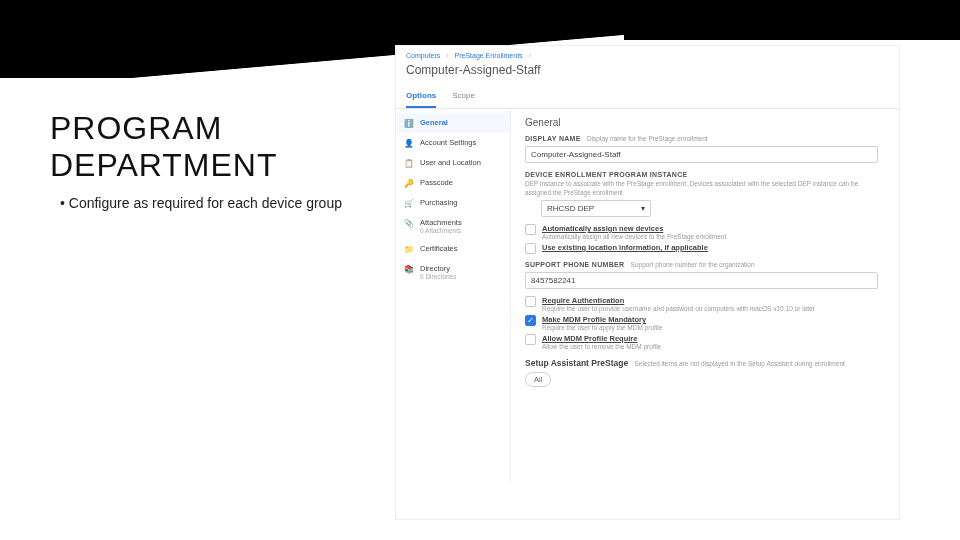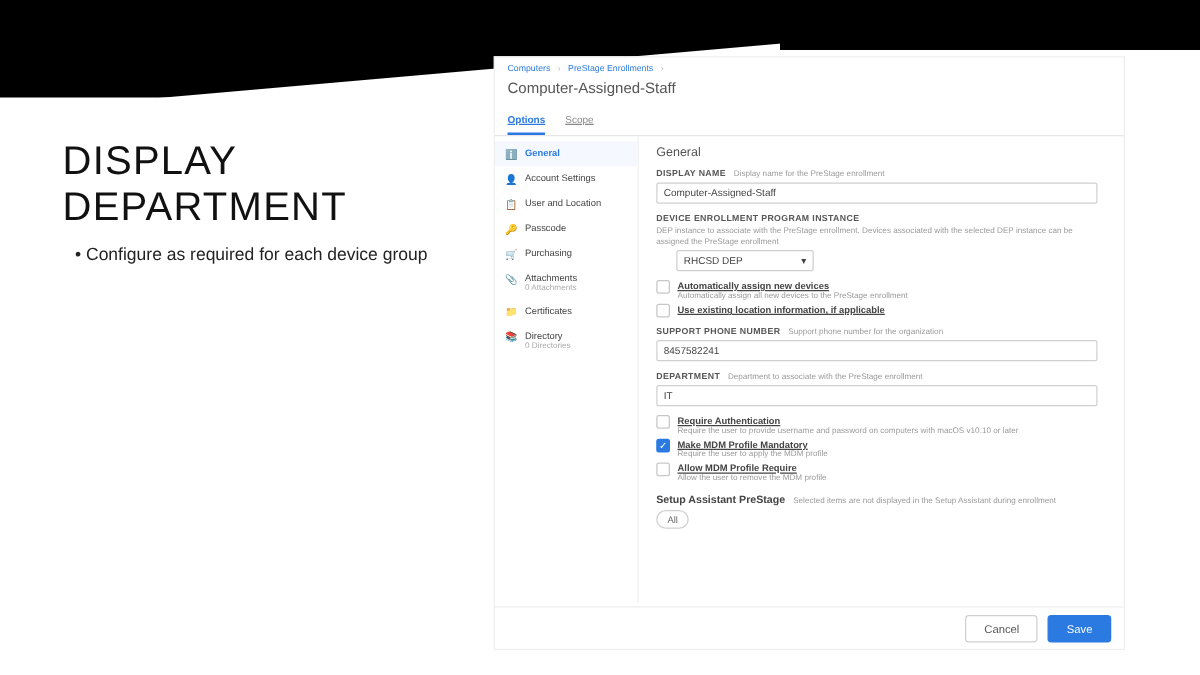--- a/index.html
+++ b/index.html
@@ -46,21 +46,21 @@
     color:#333;
     border:1px solid #eee;
     z-index:3;
     overflow:hidden;
   }
 
   .crumbs { padding: 6px 10px 2px; font-size: 7px; color:#2a7ae2; }
   .crumbs span.sep { color:#bbb; margin:0 4px;}
   .page-title { padding: 2px 10px 8px; font-size: 12px; color:#555;}
   .tabbar { display:flex; gap:16px; padding:0 10px; border-bottom:1px solid #e6e6e6; font-size:8px;}
-  .tabbar .tab { padding:6px 0; color:#888;text-decoration:underline;}
+  .tabbar .tab { padding:6px 0; color:#888;}
   .tabbar .tab.active { color:#2a7ae2; font-weight:600; border-bottom:2px solid #2a7ae2;}
 
   .body { display:flex; height: calc(100% - 100px);}
   .sidenav { width: 115px; border-right:1px solid #eee; padding-top:4px;}
   .sn-item { display:flex; align-items:flex-start; gap:6px; padding:5px 8px; font-size:7.5px; color:#444;}
   .sn-item.active { background:#f5f9ff; color:#2a7ae2; font-weight:600;}
   .sn-sub { font-size:6.5px; color:#aaa; display:block; font-weight:400;}
   .ic { width:10px; height:10px; flex:0 0 10px; display:inline-flex; align-items:center; justify-content:center; font-size:8px;}
 
   .main { flex:1; padding:8px 14px 4px; overflow:hidden; position:relative;}
@@ -92,21 +92,21 @@
   .btn { font-size:9px; padding:5px 14px; border-radius:3px; border:1px solid #d0d0d0; background:#fff; color:#555;}
   .btn.primary { background:#2a7ae2; border-color:#2a7ae2; color:#fff;}
   .footer .hint { position:absolute; left:12px; font-size:7px; color:#bbb;}
 </style>
 </head>
 <body>
 
 <div class="slide">
 
   <div class="slide-title">
-    <span>DISPLAY</span><br>
+    <span>PROGRAM</span><br>
     <span>DEPARTMENT</span>
   </div>
   <div class="slide-bullet">Configure as required for each device group</div>
 
   <div class="app">
 
     <div class="crumbs">
       <span>Computers</span>
       <span class="sep">›</span>
       <span>PreStage Enrollments</span>
@@ -190,25 +190,20 @@
           <div class="ckbox"></div>
           <div><span class="cklabel">Use existing location information, if applicable</span></div>
         </div>
 
         <div class="row" style="margin-top:6px">
           <span class="flabel">SUPPORT PHONE NUMBER</span>
           <span class="fhelp">Support phone number for the organization</span>
           <div class="input">8457582241</div>
         </div>
 
-        <div class="row">
-          <span class="flabel">DEPARTMENT</span>
-          <span class="fhelp">Department to associate with the PreStage enrollment</span>
-          <div class="input">IT</div>
-        </div>
 
         <div class="ck">
           <div class="ckbox"></div>
           <div>
             <span class="cklabel">Require Authentication</span>
             <span class="ckhelp">Require the user to provide username and password on computers with macOS v10.10 or later</span>
           </div>
         </div>
         <div class="ck">
           <div class="ckbox checked">✓</div>
@@ -227,20 +222,15 @@
 
         <div class="section-h">
           <span>Setup Assistant PreStage</span>
           <span class="fhelp">Selected items are not displayed in the Setup Assistant during enrollment</span>
         </div>
         <div class="pill">All</div>
 
       </div>
     </div>
 
-    <div class="footer">
-      <span class="hint"></span>
-      <div class="btn">Cancel</div>
-      <div class="btn primary">Save</div>
-    </div>
 
   </div>
 </div>
 
 </body></html>

